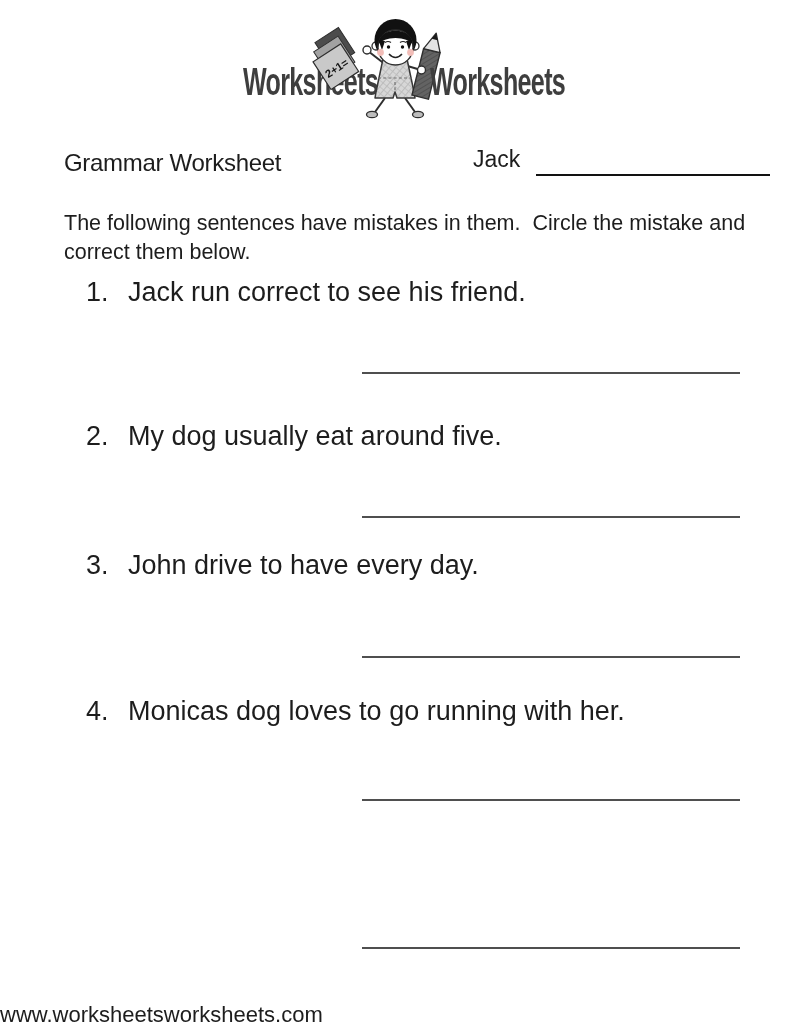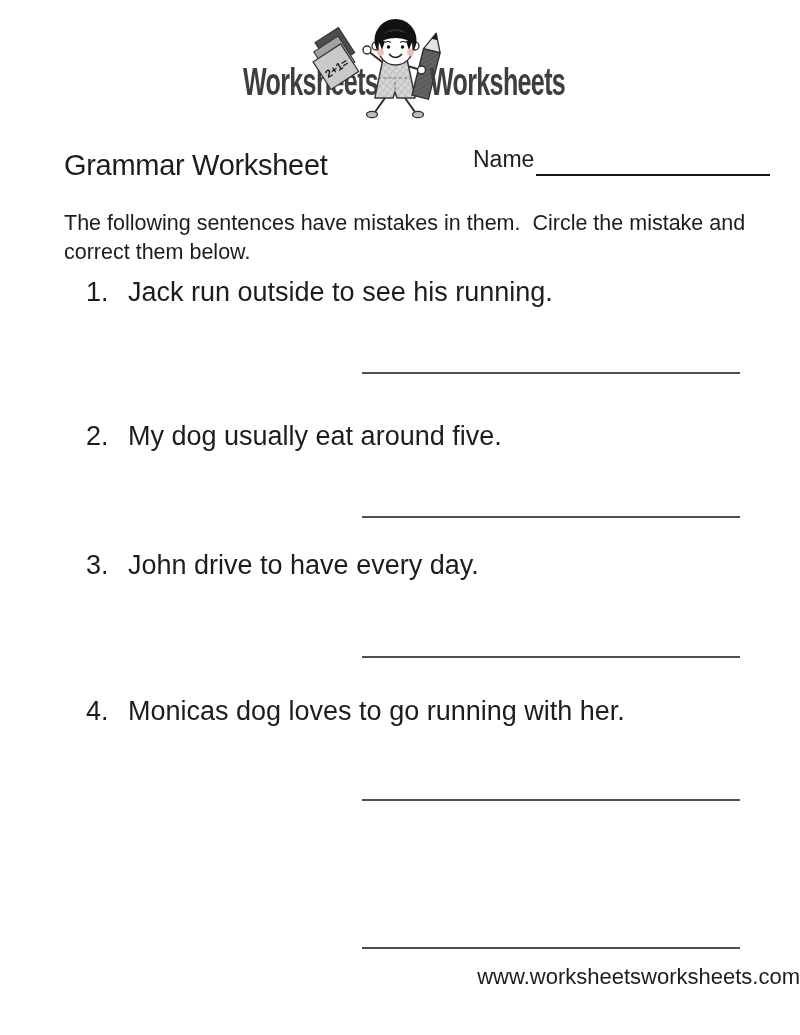--- a/index.html
+++ b/index.html
@@ -7,39 +7,39 @@
         font-family:"Liberation Sans",sans-serif;color:#1d1d1d;overflow:hidden;}
 
   
   .logo-text{position:absolute;top:61px;font-size:38px;font-weight:bold;color:#3e3e3e;
              letter-spacing:-1px;white-space:nowrap;transform:scaleX(.66);transform-origin:0 0;}
   .lt-left{left:243px;}
   .lt-right{left:430px;}
   .mascot{position:absolute;left:300px;top:10px;}
 
   
-  .title{position:absolute;left:64px;top:149px;margin:0;font-size:29px;font-weight:normal;
+  .title{position:absolute;left:64px;top:149px;margin:0;font-size:24px;font-weight:normal;
          letter-spacing:-.3px;white-space:nowrap;}
   .name-label{position:absolute;left:473px;top:146px;font-size:23px;}
   .name-line{position:absolute;left:536px;top:174px;width:234px;height:0;border-top:2px solid #121212;}
 
   
   .instructions{position:absolute;left:64px;top:209px;margin:0;width:742px;
                 font-size:21.5px;line-height:28.5px;white-space:pre-wrap;}
 
   
   .item{position:absolute;left:86px;font-size:27px;line-height:1.25;white-space:nowrap;}
   .item .num{display:inline-block;width:42px;}
   .i1{top:276px}.i2{top:420px}.i3{top:549px}.i4{top:695px}.i5{top:835px}
 
   .answer-line{position:absolute;left:362px;width:378px;height:0;border-top:2px solid #4f4f4f;}
   .al1{top:372px}.al2{top:516px}.al3{top:656px}.al4{top:799px}.al5{top:947px}
 
   
-  .footer{position:absolute;left:0;top:964px;width:100%;text-align:right;font-size:22px;margin:0;}
+  .footer{position:absolute;left:0;top:1002px;width:100%;text-align:left;font-size:22px;margin:0;}
 </style>
 </head>
 <body>
 
 <div class="page">
 
   <span class="logo-text lt-left">Worksheets</span>
 
   <svg class="mascot" width="160" height="112" viewBox="0 0 160 112">
     <defs>
@@ -95,28 +95,28 @@
       <rect x="-8.5" y="-20" width="17" height="48" fill="url(#hatchDark)" stroke="#2e2e2e" stroke-width="1.4"></rect>
       <path d="M-8.5,-20 L8.5,-20 L0,-38 Z" fill="#e3e3e3" stroke="#2e2e2e" stroke-width="1.3" stroke-linejoin="round"></path>
       <path d="M-3,-31.5 L3,-31.5 L0,-38 Z" fill="#1a1a1a"></path>
     </g>
     <circle cx="121.5" cy="60" r="4" fill="#fff" stroke="#2e2e2e" stroke-width="1.4"></circle>
   </svg>
 
   <span class="logo-text lt-right">Worksheets</span>
 
   <h1 class="title">Grammar Worksheet</h1>
-  <span class="name-label">Name</span>
+  <span class="name-label">Jack</span>
   <div class="name-line"></div>
 
   <p class="instructions">The following sentences have mistakes in them.  Circle the mistake and
 correct them below.</p>
 
   <div class="item i1">
-    <span class="num">1.</span><span class="sentence">Jack run outside to see his running.</span>
+    <span class="num">1.</span><span class="sentence">Jack run correct to see his friend.</span>
   </div>
   <div class="answer-line al1"></div>
 
   <div class="item i2">
     <span class="num">2.</span><span class="sentence">My dog usually eat around five.</span>
   </div>
   <div class="answer-line al2"></div>
 
   <div class="item i3">
     <span class="num">3.</span><span class="sentence">John drive to have every day.</span>

